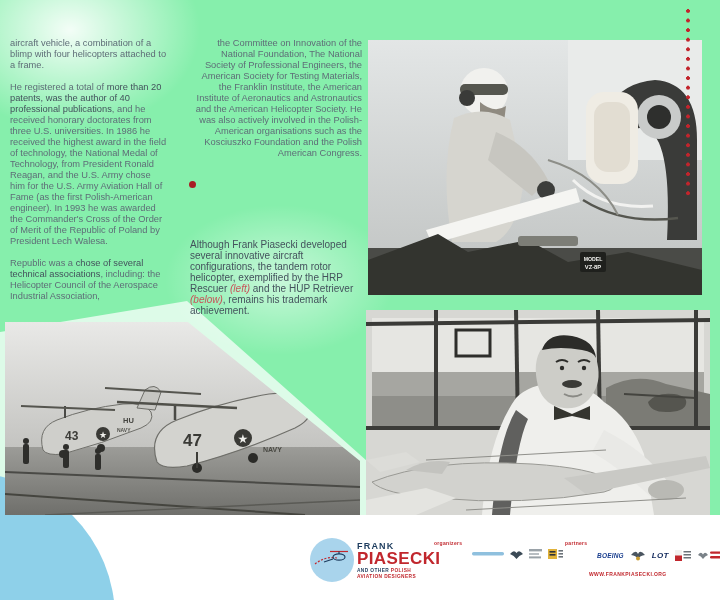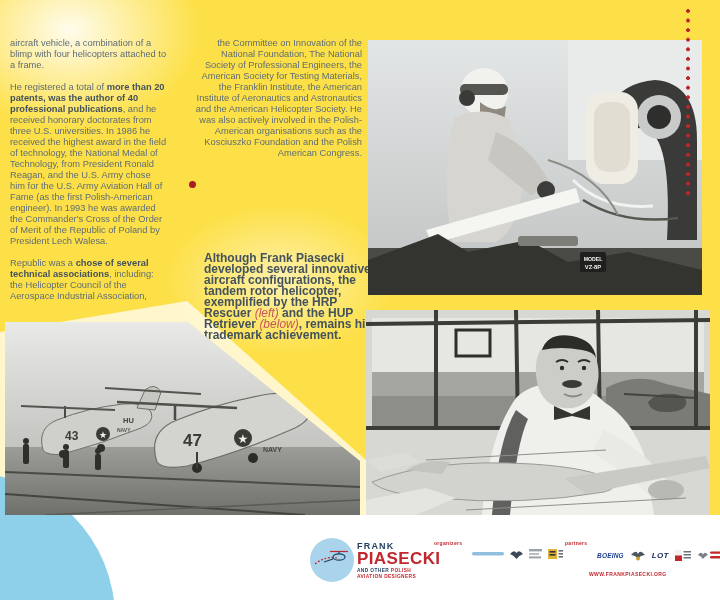--- a/index.html
+++ b/index.html
@@ -1,41 +1,41 @@
 <!DOCTYPE html>
 <html><head>
 <meta charset="utf-8">
 <style>
   html,body{margin:0;padding:0;background:#eef2f5;}
   .page{position:relative;width:720px;height:600px;overflow:hidden;
-        background:#fde047;font-family:"Liberation Sans",sans-serif;}
+        background:#86efac;font-family:"Liberation Sans",sans-serif;}
   
   .corner-wash{position:absolute;left:-60px;top:-70px;width:260px;height:200px;
         background:radial-gradient(closest-side,rgba(255,255,255,.9),rgba(255,255,255,0));}
   .diag-band{position:absolute;inset:0;background:rgba(255,255,255,.72);
         clip-path:polygon(0px 332px,187px 301px,367px 461px,367px 600px,0px 600px);}
   .caption-wash{position:absolute;left:165px;top:205px;width:230px;height:150px;border-radius:50%;
         background:radial-gradient(closest-side,rgba(255,255,255,.55),rgba(255,255,255,0));}
   .footer-band{position:absolute;left:0;top:515px;width:720px;height:85px;background:#ffffff;}
   .blue-circle{position:absolute;left:-175px;top:473px;width:290px;height:290px;border-radius:50%;
         background:#8ed0e9;}
   .dotted-line{position:absolute;left:685px;top:8px;width:6px;height:190px;z-index:9;
         background-image:radial-gradient(circle at 3px 3px,#c2242c 1.8px,rgba(0,0,0,0) 2.1px);
         background-size:6px 9.6px;background-repeat:repeat-y;}
   
   .col{position:absolute;color:#5e6d77;font-size:9.3px;line-height:11px;letter-spacing:0px;}
   .col p{margin:0 0 11px 0;}
-  .b{font-weight:bold;color:#43525c;}
+  .b{font-weight:normal;color:#43525c;}
   .i{font-style:italic;font-weight:normal;}
   .col1{left:10px;top:38px;width:158px;}
   .col2{left:190px;top:38px;width:172px;text-align:right;}
   .red-bullet{position:absolute;left:189px;top:181px;width:7px;height:7px;border-radius:50%;
         background:#a81e24;}
-  .caption{position:absolute;left:190px;top:239px;width:174px;margin:14px;
-        color:#c1272d;font-size:12px;line-height:11px;font-weight:bold;}
+  .caption{position:absolute;left:190px;top:239px;width:174px;margin:0;
+        color:#c1272d;font-size:10px;line-height:11px;font-weight:bold;}
   .caption .i{color:#c7555a;}
   
   .photo{position:absolute;display:block;}
   .photo-workshop{left:368px;top:40px;}
   .photo-helicopters{left:5px;top:322px;z-index:3;
         clip-path:polygon(0 0,51.5% 0,100% 72%,100% 100%,0 100%);}
   .photo-portrait{left:366px;top:310px;}
   
   .footer{position:absolute;left:0;top:530px;width:596px;height:60px;z-index:5;}
   .logo-circle{position:absolute;left:310px;top:8px;width:44px;height:44px;}

